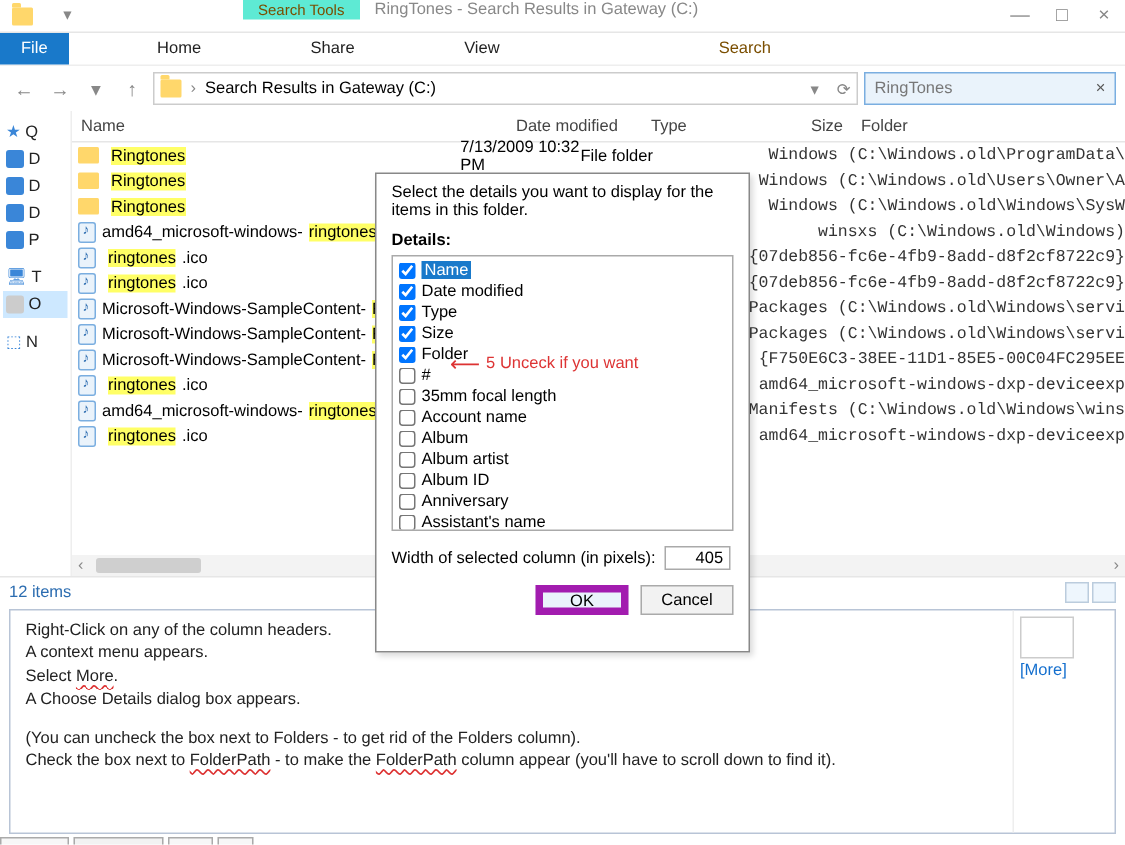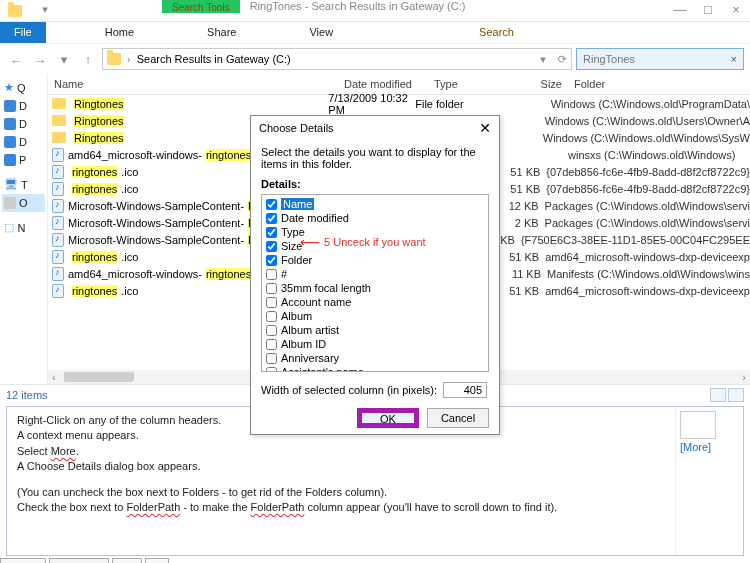--- a/index.html
+++ b/index.html
@@ -4,21 +4,21 @@
 <style>
 * { box-sizing: border-box; margin: 0; padding: 0; font-family: "Segoe UI", Tahoma, sans-serif; font-size: 11px; }
 body { background: #fff; width: 750px; height: 563px; overflow: hidden; position: relative; }
 
 
 .titlebar { height: 22px; display: flex; align-items: stretch; background: #fff; border-bottom: 1px solid #e6e6e6; }
 .titlebar .icon-slot { width: 30px; display: flex; align-items: center; justify-content: center; }
 .fldicon { width: 14px; height: 12px; background: #ffd76b; border-radius: 1px; position: relative; }
 .fldicon::before { content: ""; position: absolute; top: -3px; left: 0; width: 6px; height: 3px; background: #ffd76b; border-radius: 1px 1px 0 0; }
 .titlebar .tools-group { display: flex; flex-direction: column; }
-.titlebar .tools-label { background: #22c55e; color: #7a4e00; padding: 2px 10px 0; font-size: 10px; text-align: center; }
+.titlebar .tools-label { background: #5eead4; color: #7a4e00; padding: 2px 10px 0; font-size: 10px; text-align: center; }
 .titlebar .wintitle { flex: 1; color: #888; padding: 0 10px; font-size: 11px; }
 .titlebar .winctrls { display: flex; }
 .titlebar .winctrls div { width: 28px; text-align: center; color: #888; font-size: 13px; padding-top: 2px; }
 
 
 .menubar { display: flex; align-items: stretch; height: 22px; border-bottom: 1px solid #eee; gap: 45px; }
 .menubar .file { background: #1979ca; color: #fff; padding: 4px 14px; }
 .menubar .tab { padding: 4px 14px; color: #222; }
 .menubar .search-tab { color: #7a4e00; }
 
@@ -43,21 +43,21 @@
 .c-name { width: 290px; }
 .c-date { width: 90px; }
 .c-type { width: 90px; }
 .c-size { width: 50px; text-align: right; }
 .c-folder { flex: 1; }
 
 .rows { }
 .row { display: flex; align-items: center; height: 17px; }
 .row .c-name { display: flex; align-items: center; gap: 4px; padding-left: 4px; }
 .row .c-size { text-align: right; padding-right: 6px; color: #333; }
-.row .c-folder { color: #333; white-space: nowrap; }
+.row .c-folder { color: #333; white-space: nowrap; font-family: Liberation Mono, monospace; }
 .hl { background: #ffff66; }
 .ico-f { width: 14px; height: 11px; background: #ffd76b; border-radius: 1px; flex: 0 0 14px; }
 .ico-m { width: 12px; height: 14px; background: #eaf3fb; border: 1px solid #7aaee0; border-radius: 2px; flex: 0 0 12px; position: relative; }
 .ico-m::after { content: "♪"; position: absolute; left: 2px; top: -1px; font-size: 9px; color: #2b6cb0; }
 
 .hscroll { position: absolute; left: 0; right: 0; bottom: 0; height: 14px; background: #f3f3f3; display: flex; align-items: center; }
 .hscroll .thumb { width: 70px; height: 10px; background: #cfcfcf; margin-left: 4px; border-radius: 2px; }
 
 
 .statusbar { height: 20px; border-top: 1px solid #e6e6e6; display: flex; align-items: center; padding: 0 6px; color: #2b6cb0; }
@@ -359,24 +359,20 @@
     <div>(You can uncheck the box next to Folders - to get rid of the Folders column).</div>
     <div><span>Check the box next to </span><span class="wavy">FolderPath</span><span> - to make the </span><span class="wavy">FolderPath</span><span> column appear (you'll have to scroll down to find it).</span></div>
   </div>
   <div class="side">
     <div style="width:36px;height:28px;border:1px solid #ccc;margin-bottom:2px"></div>
     <div class="more">[More]</div>
   </div>
 </div>
 
 <div class="dialog">
-  <div class="titleb">
-    <span>Choose Details</span>
-    <span class="x">✕</span>
-  </div>
   <div class="prompt">Select the details you want to display for the items in this folder.</div>
   <div class="lbl">Details:</div>
   <div class="listwrap">
     <div class="list" id="dlist">
         <div class="li sel">
           <input type="checkbox" checked="" style="">
           <span>Name</span>
         </div>
         <div class="li">
           <input type="checkbox" checked="" style="">

